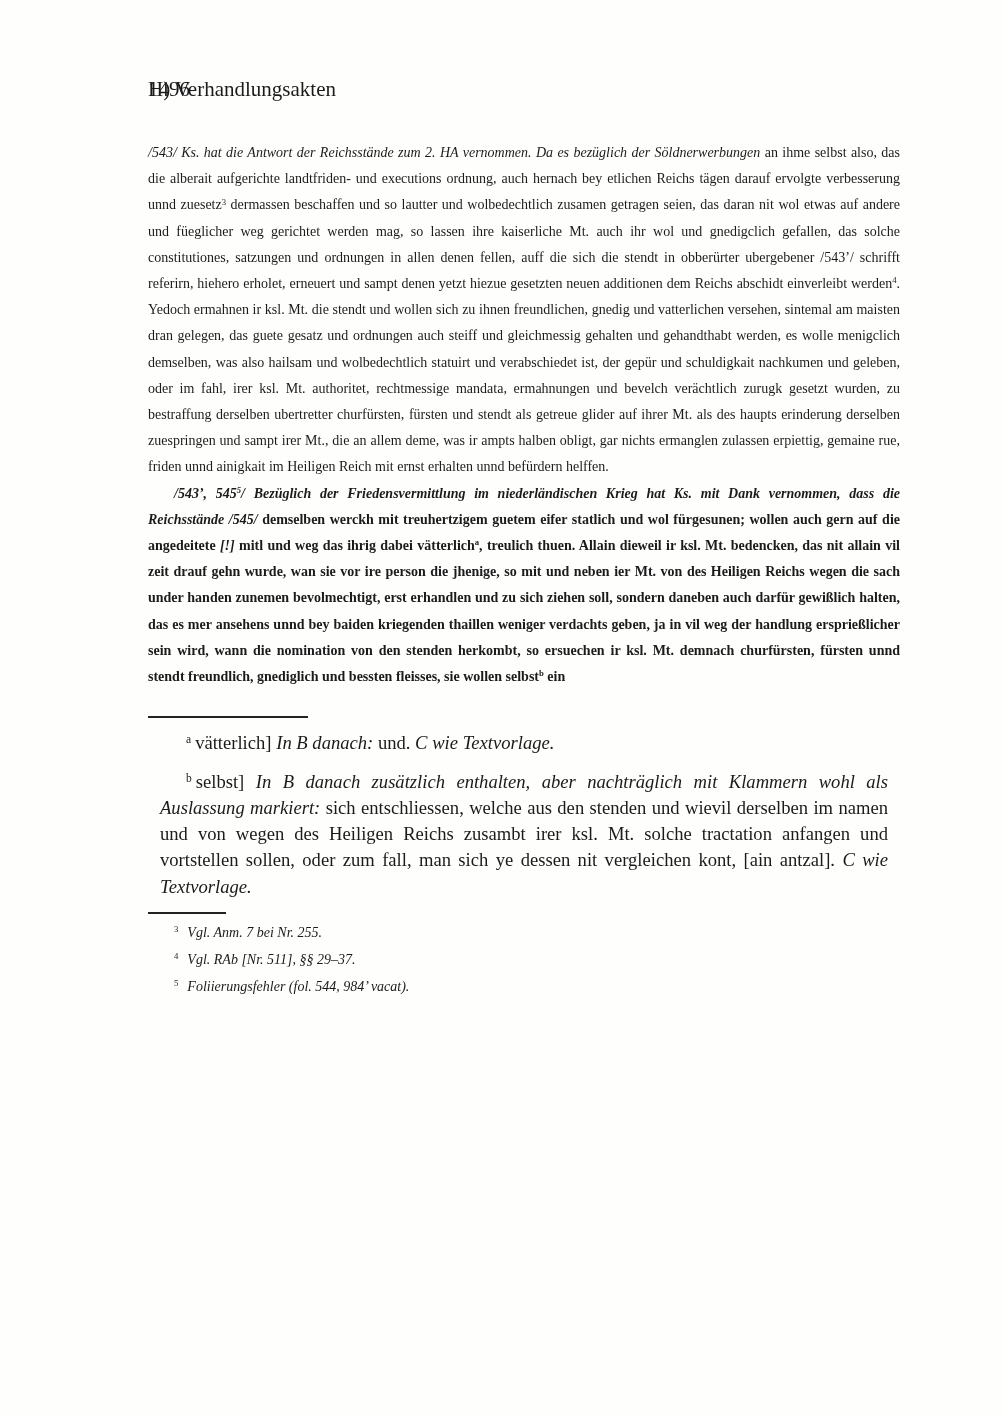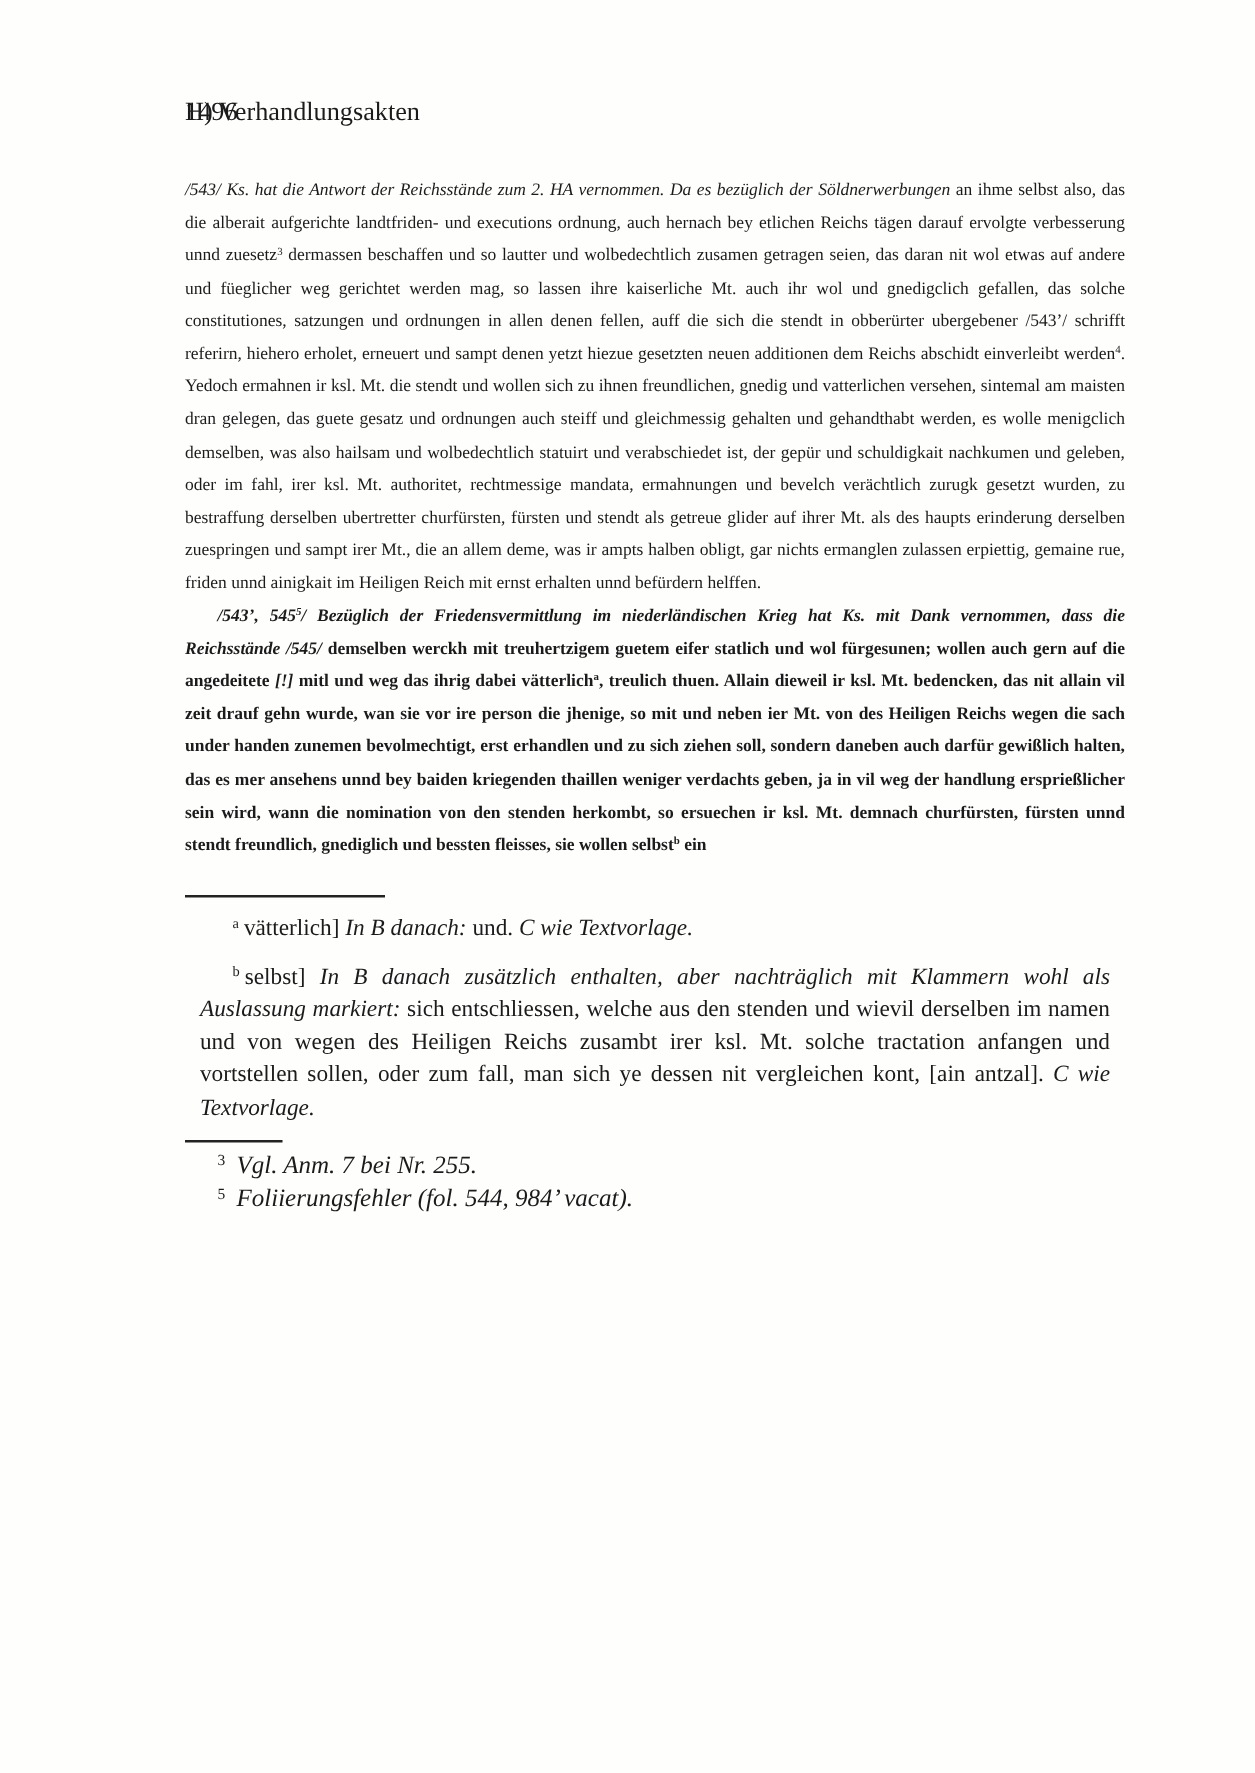--- a/index.html
+++ b/index.html
@@ -78,21 +78,21 @@
   }
   .rule {
     border: none;
     border-top: 2px solid #232323;
     margin: 0 0 7px 0;
   }
   .rule-long  { width: 160px; }
   .rule-short { width: 78px; margin-bottom: 5px; }
   .footnotes {
     margin-top: 8px;
-    font-size: 20px;
+    font-size: 14px;
     line-height: 27px;
   }
   .footnotes .fn {
     margin: 0;
     text-indent: 26px;
   }
   .footnotes sup {
     margin-right: 9px;
     font-style: normal;
   }
@@ -115,17 +115,18 @@
 
     <div class="apparatus">
       <div class="rule rule-long"></div>
       <p class="fn"><sup>a</sup><span>vätterlich] </span><span class="it">In B danach:</span><span> und. </span><span class="it">C wie Textvorlage.</span></p>
       <p class="fn"><sup>b</sup><span>selbst] </span><span class="it">In B danach zusätzlich enthalten, aber nachträglich mit Klammern wohl als Auslassung markiert:</span><span> sich entschliessen, welche aus den stenden und wievil derselben im namen und von wegen des Heiligen Reichs zusambt irer ksl. Mt. solche tractation anfangen und vortstellen sollen, oder zum fall, man sich ye dessen nit vergleichen kont, [ain antzal]. </span><span class="it">C wie Textvorlage.</span></p>
     </div>
 
     <div class="footnotes">
       <div class="rule rule-short"></div>
       <p class="fn"><sup>3</sup><span class="it">Vgl. Anm. 7 bei Nr. 255.</span></p>
+      <p class="fn"><sup>4</sup><span class="it">Vgl. RAb [Nr. 511], §§ 29–37.</span></p>
       <p class="fn"><sup>5</sup><span class="it">Foliierungsfehler (fol. 544, 984’ vacat).</span></p>
     </div>
 
   </div>
 </div>
 
 </body></html>

